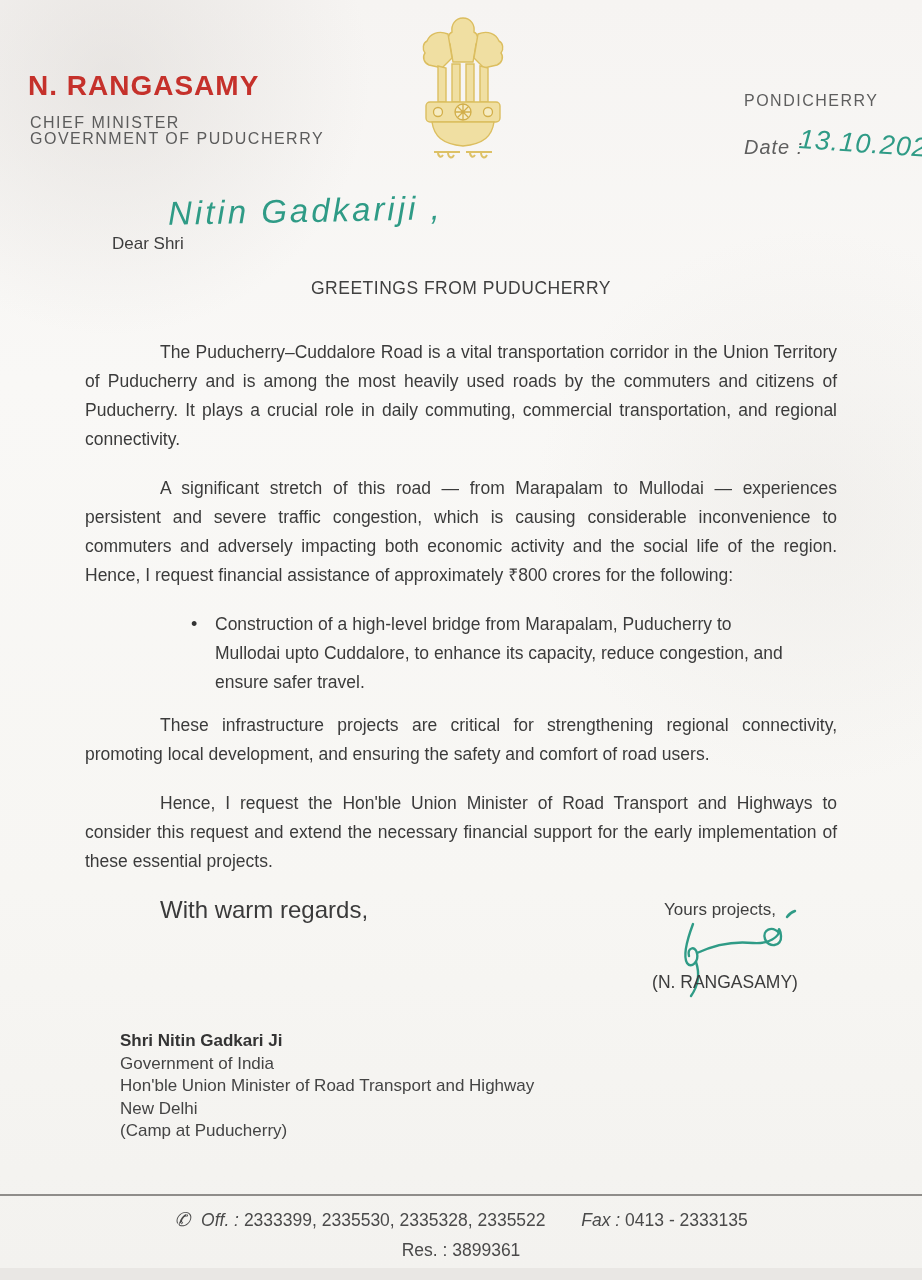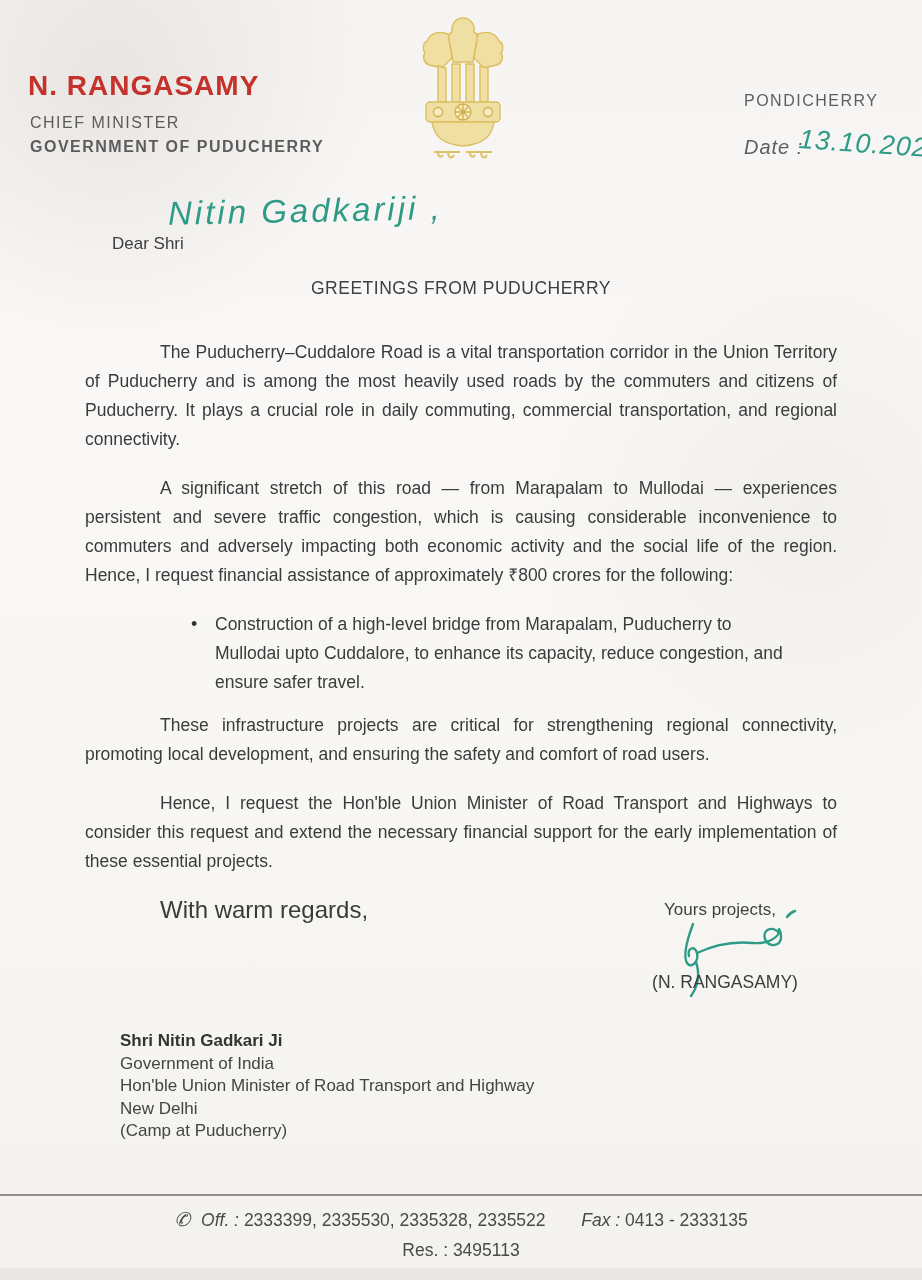--- a/index.html
+++ b/index.html
@@ -19,22 +19,22 @@
   
   .lh-name{
     position:absolute;left:28px;top:70px;
     font-size:28px;font-weight:bold;letter-spacing:1px;
   }
   .lh-title{
     position:absolute;left:30px;top:114px;
     font-size:16px;color:#5c5c5c;letter-spacing:1.5px;
   }
   .lh-org{
-    position:absolute;left:30px;top:138px;
-    font-size:16px;color:#5c5c5c;letter-spacing:1.5px;font-weight:bold;
+    position:absolute;left:30px;top:130px;
+    font-size:16px;color:#5c5c5c;letter-spacing:1.5px;
   }
   .emblem{position:absolute;left:408px;top:10px;width:110px;height:155px;opacity:.92;}
   .lh-place{
     position:absolute;left:744px;top:92px;
     font-size:16px;color:#5e5e5e;letter-spacing:1.5px;
   }
   .lh-date-label{
     position:absolute;left:744px;top:136px;
     font-size:20px;color:#5e5e5e;font-style:italic;letter-spacing:1px;
   }
@@ -178,16 +178,16 @@
   <div class="footer">
     <span class="phone-glyph">✆</span>
     <span class="lbl">Off. :</span>
     <span>2333399, 2335530, 2335328, 2335522</span>
     <span class="gap"></span>
     <span class="lbl">Fax :</span>
     <span>0413 - 2333135</span>
   </div>
   <div class="footer-line2">
     <span class="lbl">Res. :</span>
-    <span>3495113</span>
+    <span>3899361</span>
   </div>
 
 </div>
 
 </body></html>

